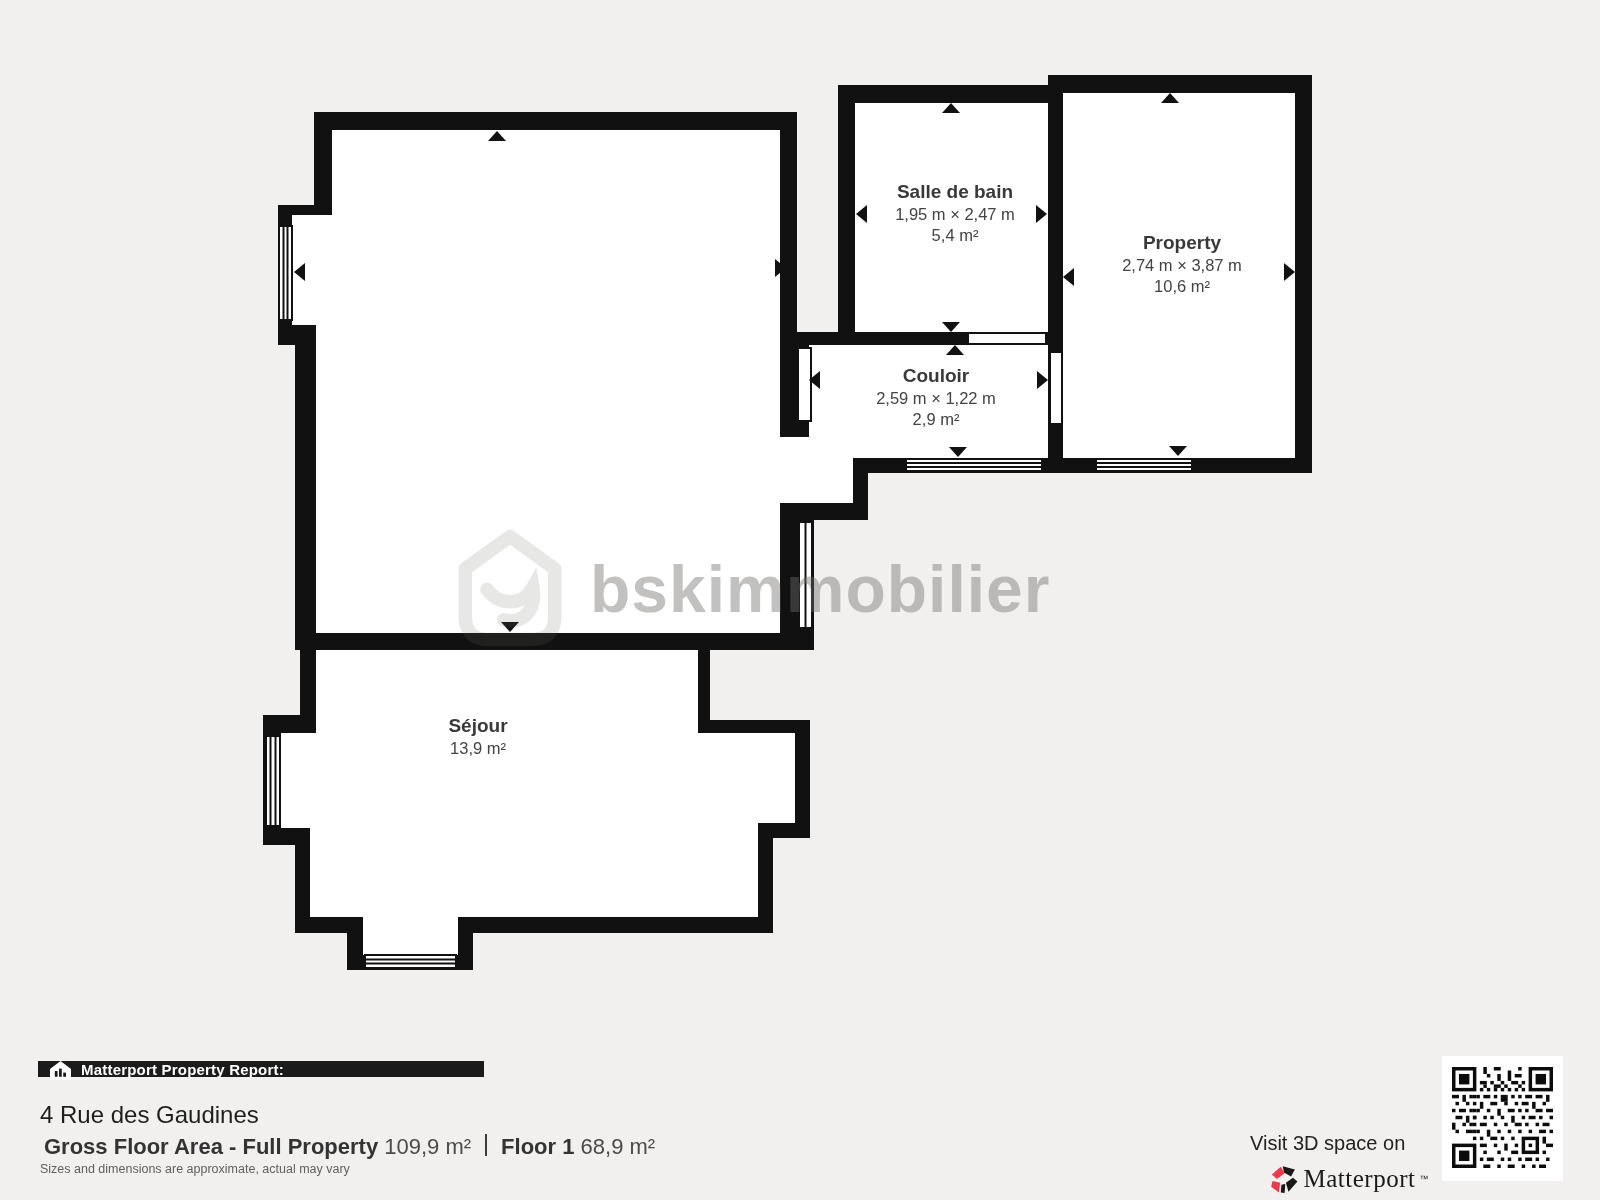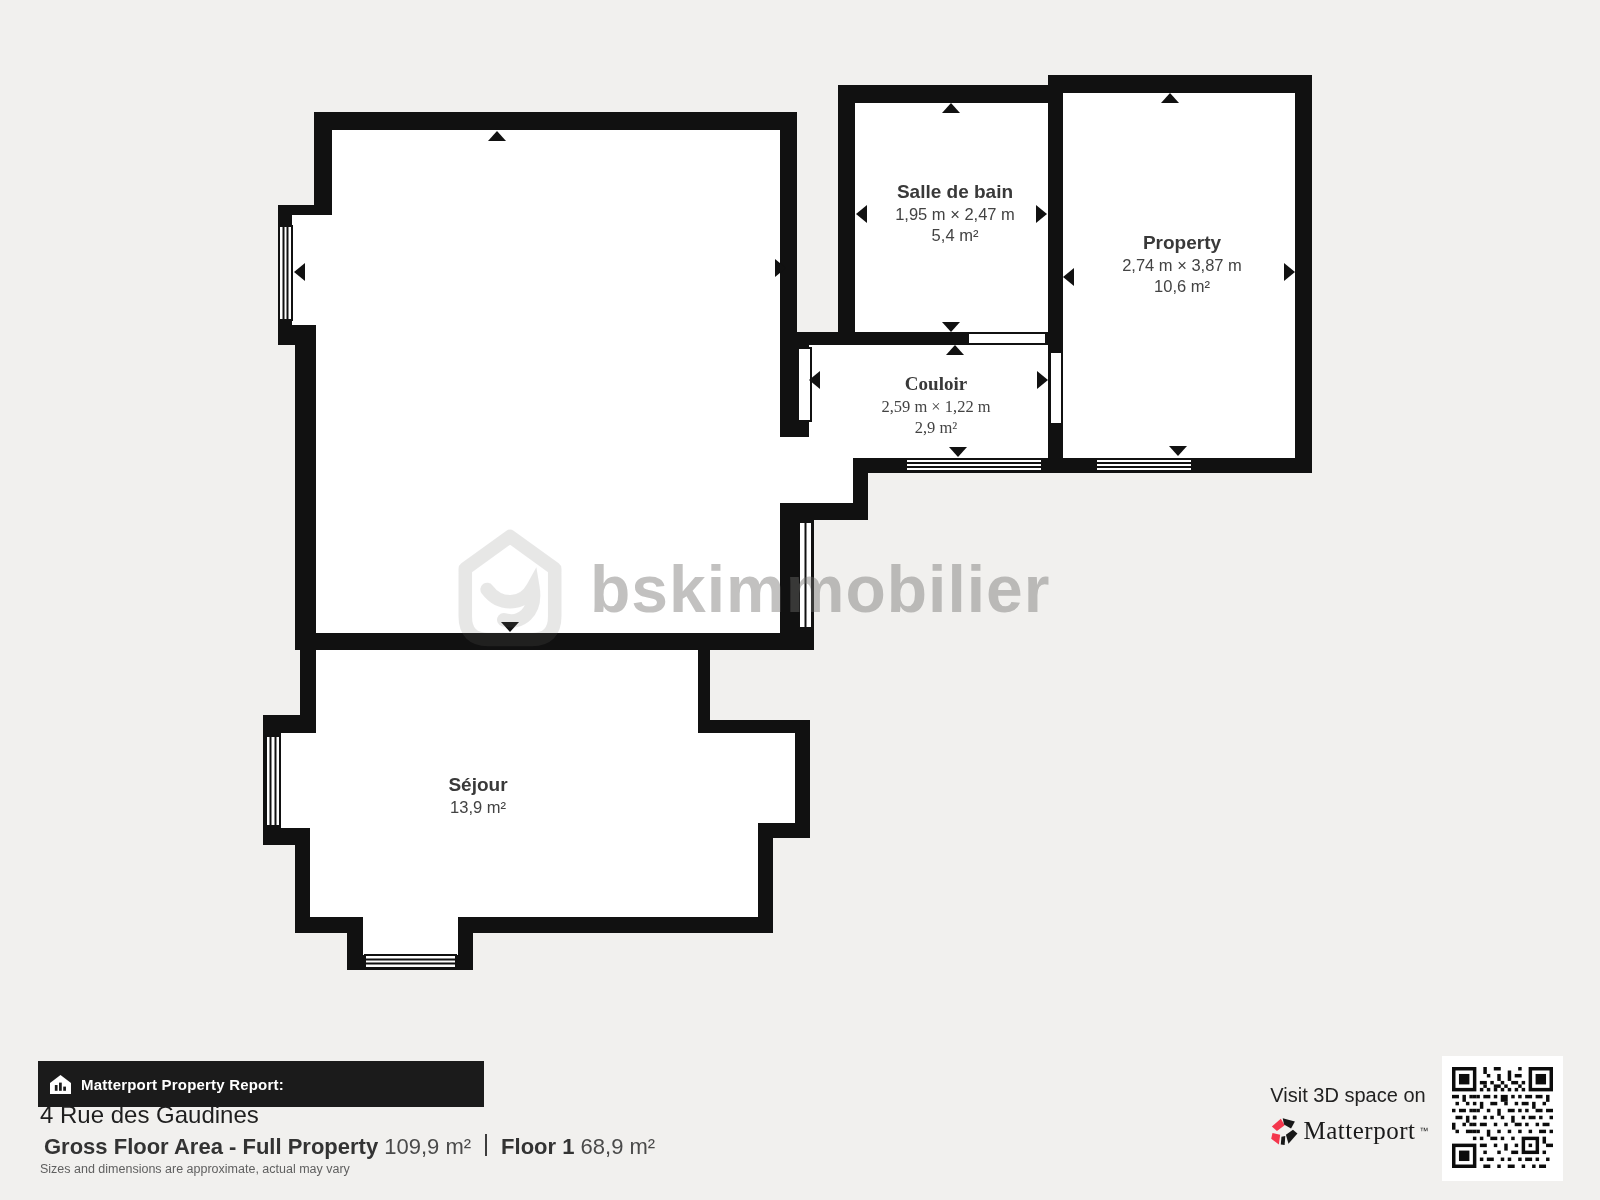--- a/index.html
+++ b/index.html
@@ -12,31 +12,31 @@
   .room-label { position: absolute; transform: translateX(-50%); text-align: center; white-space: nowrap; }
   .room-name { font-size: 19px; font-weight: bold; color: #393939; line-height: 25px; }
   .room-dims, .room-area { font-size: 16.5px; color: #434343; line-height: 21px; }
 
   
   .watermark { position: absolute; left: 458px; top: 528px; display: flex; align-items: center; gap: 28px; pointer-events: none; justify-content: flex-end; }
   .wm-icon { opacity: 0.16; }
   .wm-text { font-size: 66px; font-weight: bold; letter-spacing: 1px; color: #6f6e6c; opacity: 0.42; line-height: 120px; }
 
   
-  .report-banner { position: absolute; left: 38px; top: 1061px; width: 446px; height: 46px; background: #1b1b1b;
-                   display: flex; align-items: center; padding: 8px 12px; gap: 10px; }
+  .report-banner { position: absolute; left: 38px; top: 1061px; width: 446px; height: 16px; background: #1b1b1b;
+                   display: flex; align-items: flex-start; padding: 0 12px; gap: 10px; }
   .banner-title { color: #ffffff; font-size: 15px; font-weight: bold; letter-spacing: 0.2px; }
   .address { position: absolute; left: 40px; top: 1101px; font-size: 24px; font-weight: normal; color: #1e1e1e; }
   .stats { position: absolute; left: 44px; top: 1134px; font-size: 22px; color: #4a4a4a; display: flex; align-items: flex-start; }
   .stats b { color: #333333; }
   .stats .sep { display: inline-block; width: 2px; height: 22px; background: #3d3d3d; margin: 0 14px; }
   .disclaimer { position: absolute; left: 40px; top: 1162px; font-size: 12.5px; color: #606060; }
 
   
-  .cta { position: absolute; left: 1250px; top: 1084px; width: 196px; text-align: center; }
+  .cta { position: absolute; left: 1250px; top: 1132px; width: 196px; text-align: left; }
   .cta-line1 { font-size: 20px; color: #222222; margin-bottom: 8px; }
   .cta-brandrow { display: flex; align-items: center; justify-content: center; gap: 4px; }
   .cta-wordmark { font-family: "Liberation Serif", serif; font-size: 25px; color: #1a1a1a; letter-spacing: 0.5px; }
   .cta-tm { font-size: 9px; color: #1a1a1a; vertical-align: 12px; }
 
   .qr-card { position: absolute; left: 1442px; top: 1056px; width: 121px; height: 125px; background: #ffffff; }
   .qr-card svg { position: absolute; left: 10px; top: 11px; }
 </style>
 </head>
 <body>
@@ -145,27 +145,27 @@
     <div class="room-dims">1,95 m × 2,47 m</div>
     <div class="room-area">5,4 m²</div>
   </div>
 
   <div class="room-label" style="left:1182px; top:230px;">
     <div class="room-name">Property</div>
     <div class="room-dims">2,74 m × 3,87 m</div>
     <div class="room-area">10,6 m²</div>
   </div>
 
-  <div class="room-label" style="left:936px; top:371px;font-family:Liberation Serif, serif;">
+  <div class="room-label" style="left:936px; top:363px;">
     <div class="room-name">Couloir</div>
     <div class="room-dims">2,59 m × 1,22 m</div>
     <div class="room-area">2,9 m²</div>
   </div>
 
-  <div class="room-label" style="left:478px; top:772px;">
+  <div class="room-label" style="left:478px; top:713px;">
     <div class="room-name">Séjour</div>
     <div class="room-area">13,9 m²</div>
   </div>
 
   <div class="report-banner">
     <svg width="21" height="19" viewBox="0 0 20 18">
       <path d="M10 0 L20 7.5 V18 H0 V7.5 Z" fill="#ffffff"></path>
       <rect x="4.6" y="9.5" width="2.6" height="5.5" fill="#1b1b1b"></rect>
       <rect x="8.6" y="7.2" width="2.6" height="7.8" fill="#1b1b1b"></rect>
       <rect x="12.6" y="11" width="2.6" height="4" fill="#1b1b1b"></rect>

